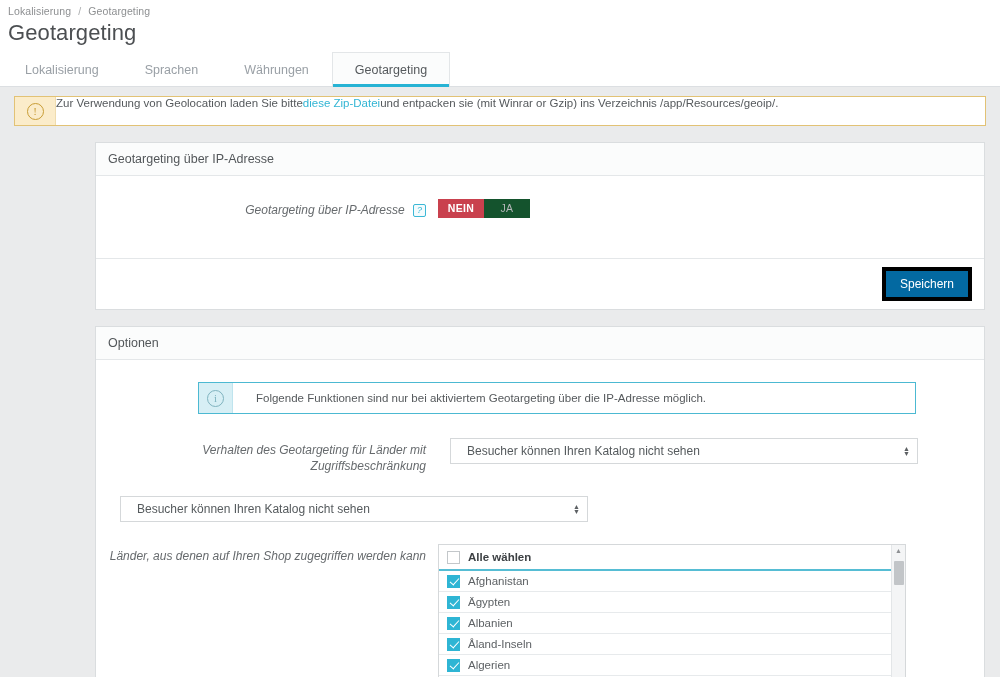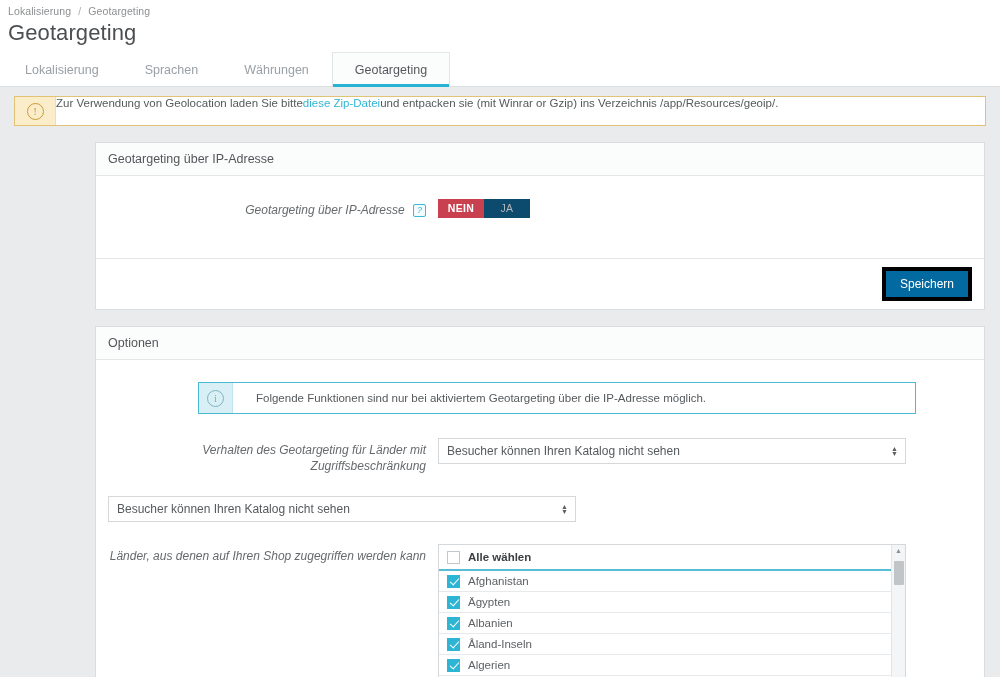--- a/index.html
+++ b/index.html
@@ -156,21 +156,21 @@
   .switch {
     display: inline-flex;
     height: 19px;
     font-size: 10.5px;
     letter-spacing: .4px;
   }
   .switch .opt {
     display: flex; align-items: center; justify-content: center;
     width: 46px;
     cursor: pointer;
-    background: #0c4a6e;
+    background: #14532d;
     color: #b4b7b9;
   }
   .switch .opt.on {
     background: #c9414e;
     color: #ffffff;
     font-weight: 600;
   }
 
   
   .panel-foot {
@@ -220,25 +220,26 @@
   }
 
   
   .sel {
     width: 468px;
     height: 26px;
     border: 1px solid #d5d8da;
     background: #ffffff;
     font-size: 12px;
     color: #555a5d;
-    padding: 0 22px 0 8px;
+    padding: 0 22px 0 16px;
     -webkit-appearance: none;
     appearance: none;
     font-family: "Liberation Sans", sans-serif;
     border-radius: 0;
+    margin-left: 12px;
   }
   .sel-wrap { position: relative; display: inline-block; }
   .sel-arrows {
     position: absolute; right: 8px; top: 50%;
     transform: translateY(-50%);
     pointer-events: none;
     display: flex; flex-direction: column;
     line-height: 5px;
     color: #5c6063;
     font-size: 7px;

